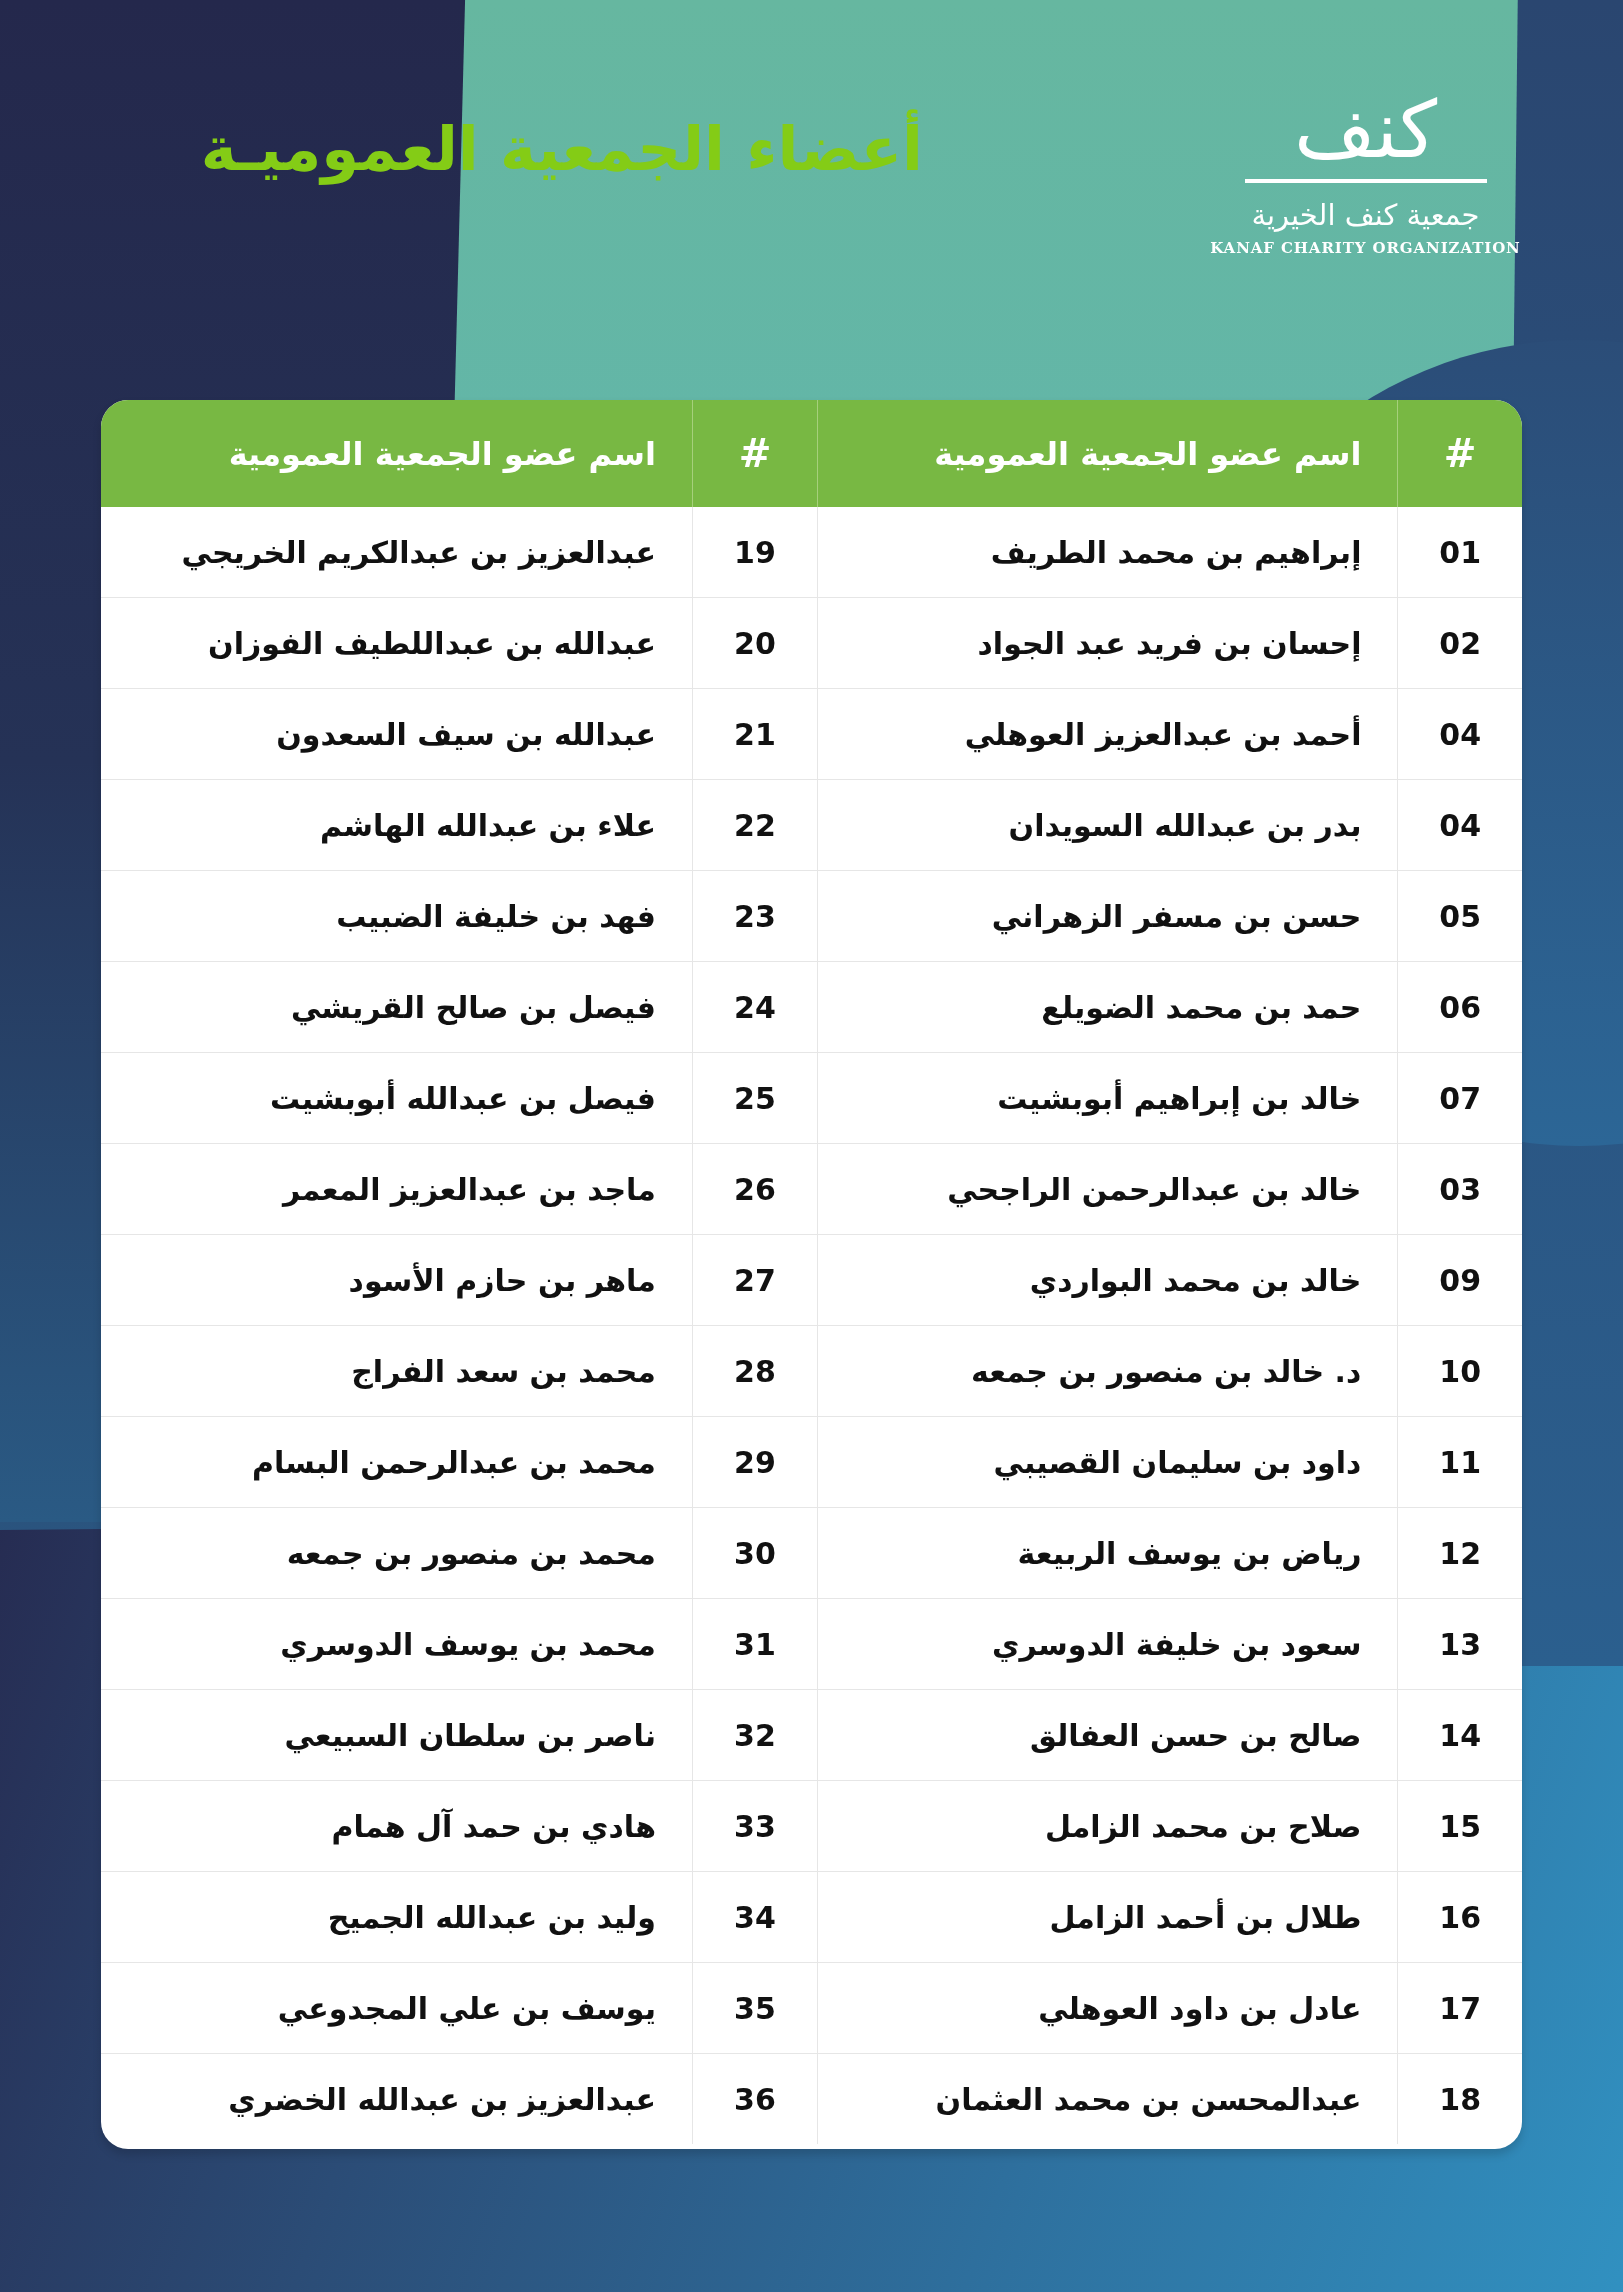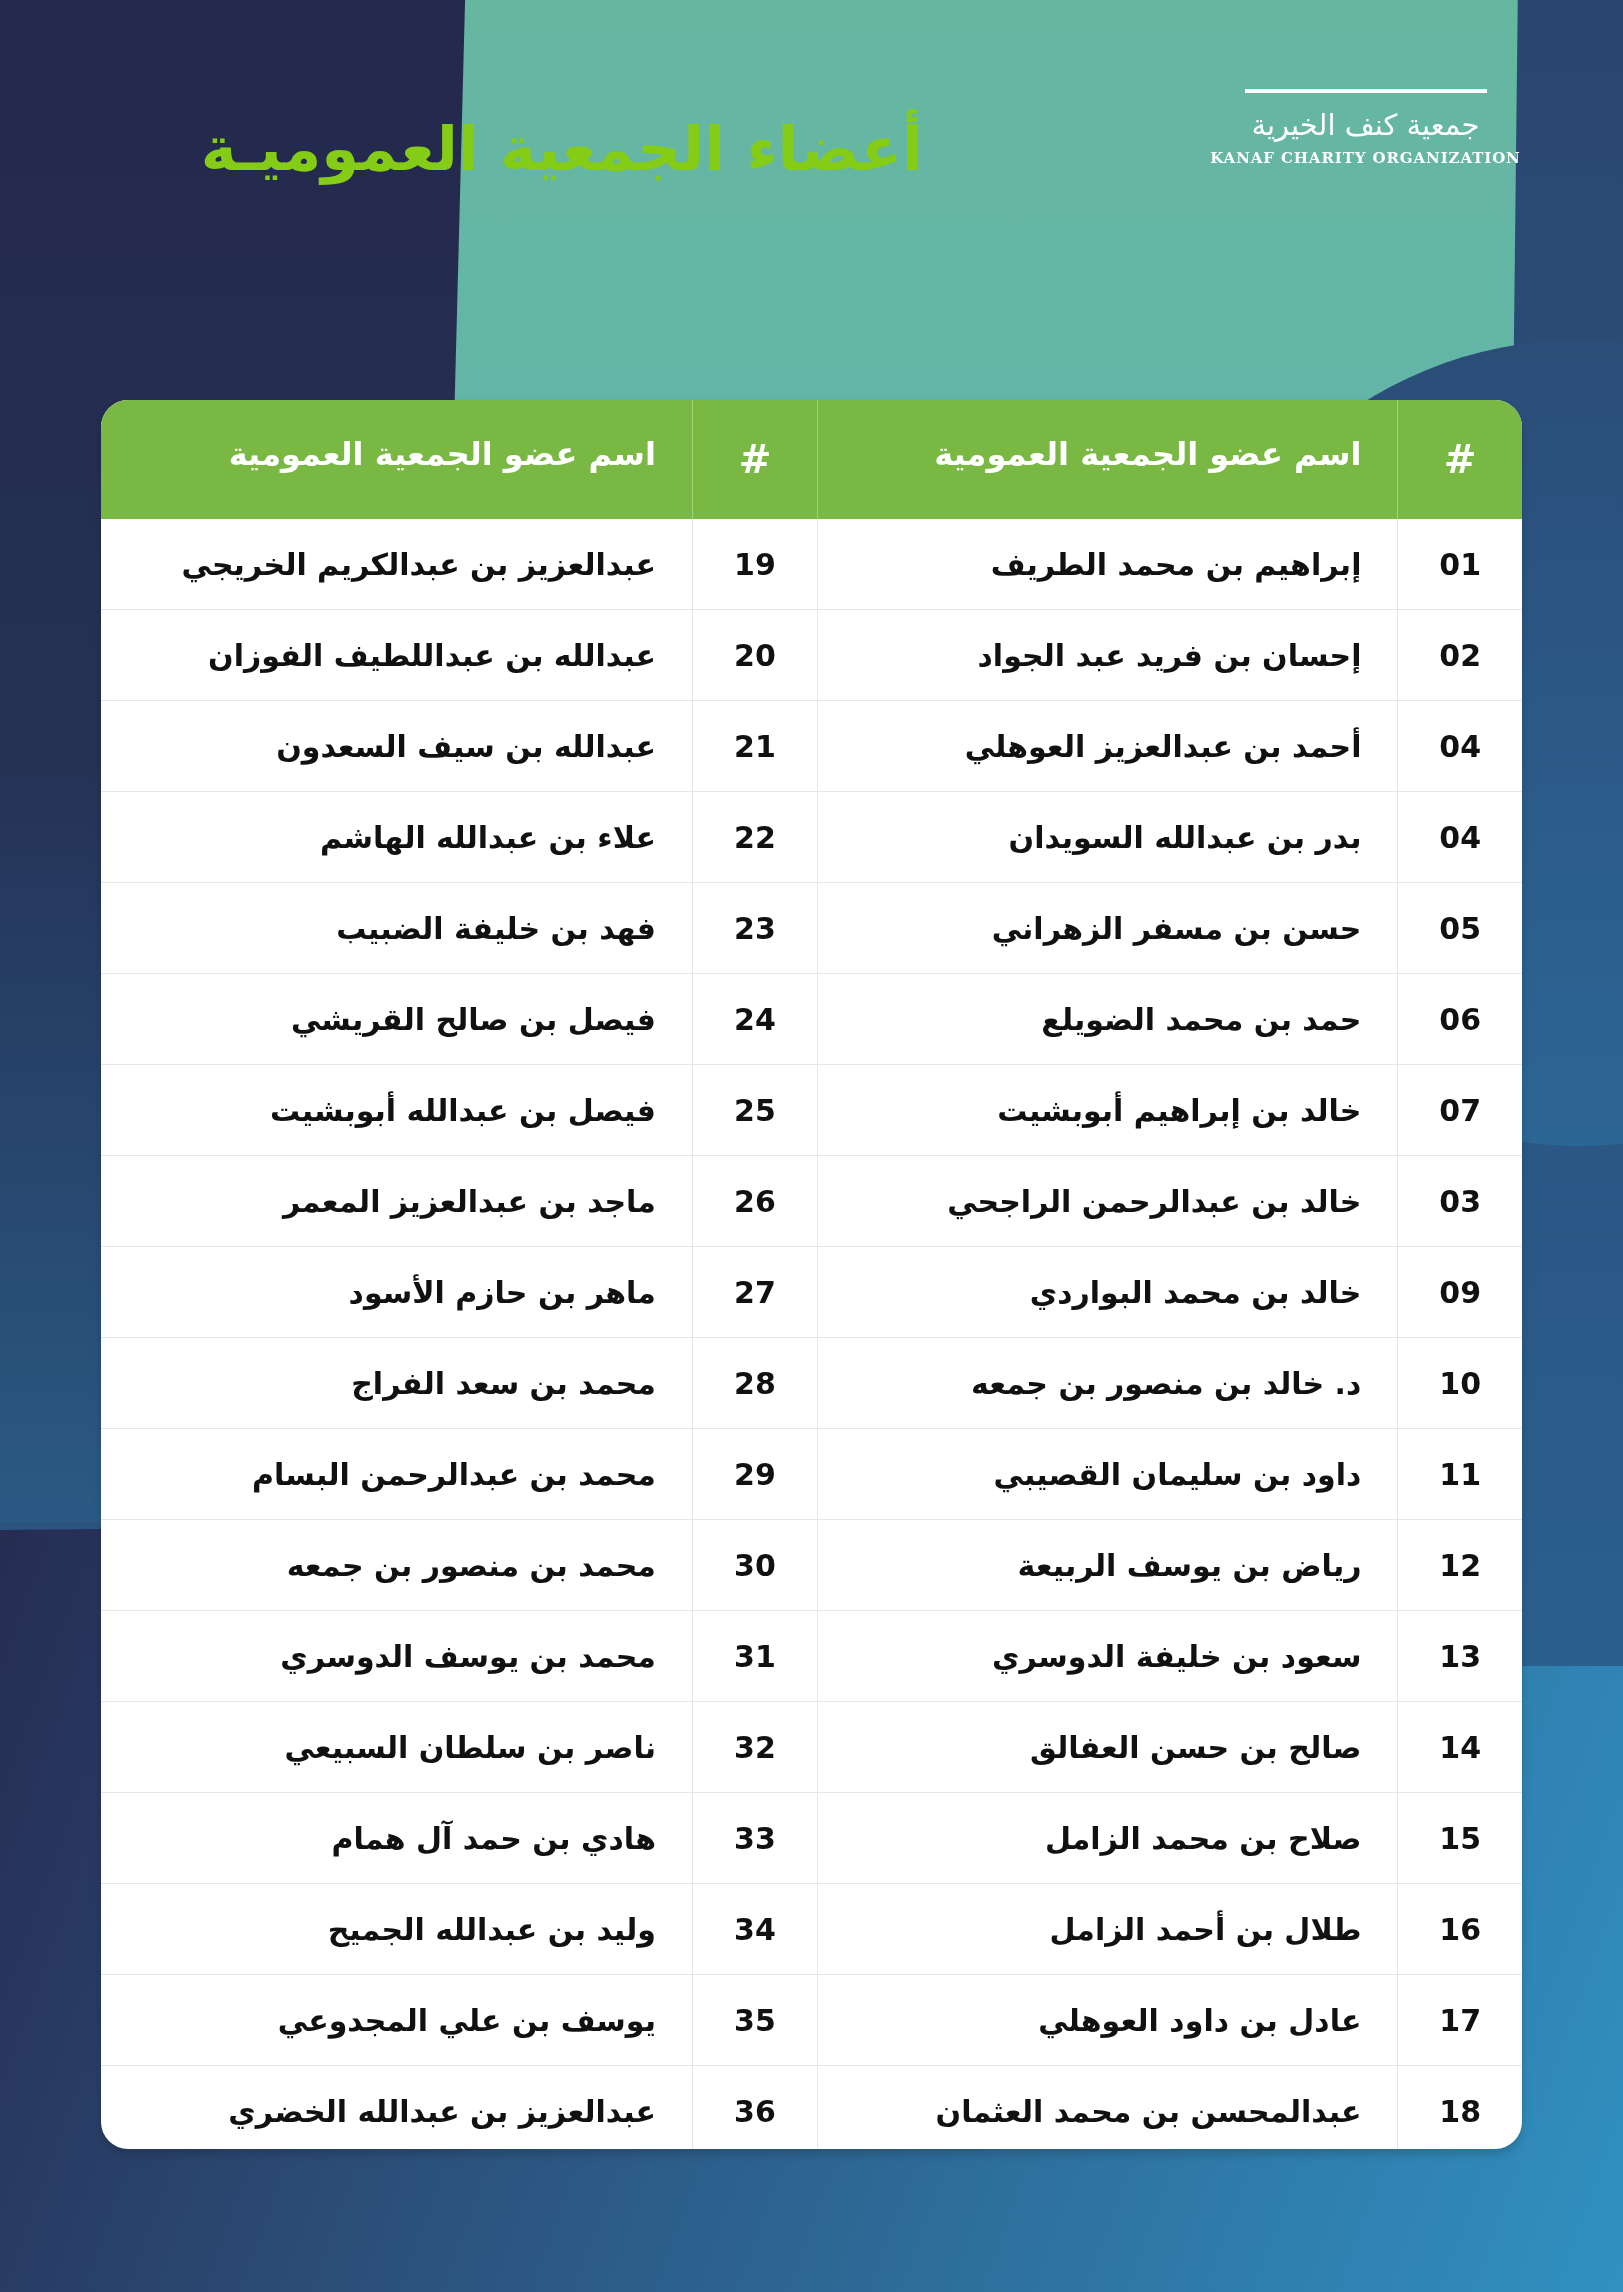--- a/index.html
+++ b/index.html
@@ -70,21 +70,21 @@
     position: absolute; left: 101px; top: 400px; width: 1421px; height: 1749px;
     background: #ffffff; border-radius: 27px; overflow: hidden;
     box-shadow: 0 5.4px 9px rgba(0,0,0,0.15);
   }
   table.members {
     width: 100%; border-collapse: collapse; direction: rtl; table-layout: fixed;
   }
   table.members th {
     background: #78b843; color: #ffffff; height: 107px;
     font-family: "DejaVu Sans", sans-serif; font-weight: bold; font-size: 32px;
-    border-left: 1.8px solid #a6d07c; text-align: right; padding: 0 36px 12px 18px;
+    border-left: 1.8px solid #a6d07c; text-align: right; padding: 0 36px 0 18px;
   }
   table.members th.num { text-align: center; padding: 0; font-size: 39px; }
   table.members td {
     height: 90px; border-bottom: 1.8px solid #e6e6e6; border-left: 1.8px solid #e6e6e6;
     font-family: "DejaVu Sans", sans-serif; font-weight: bold; color: #111111;
     font-size: 30px; text-align: right; padding: 0 36px 0 18px; white-space: nowrap;
   }
   table.members td.num { text-align: center; padding: 0; font-size: 30px; }
   table.members tr:last-child td { border-bottom: none; }
   table.members th:last-child, table.members td:last-child { border-left: none; }
@@ -103,20 +103,21 @@
   <div class="bg-teal"></div>
   <div class="bg-right-dark"></div>
   <div class="bg-right-curve"></div>
 </div>
 
 <div class="title">
   <div>أعضاء الجمعية العموميـة</div>
 </div>
 
 <div class="logo">
+  <div class="logo-mark">كنف</div>
   <div class="logo-line"></div>
   <div class="logo-ar">جمعية كنف الخيرية</div>
   <div class="logo-en">KANAF CHARITY ORGANIZATION</div>
 </div>
 
 <div class="table-card">
   <table class="members">
     <colgroup>
       <col class="c-num-r">
         <col class="c-name-r">

